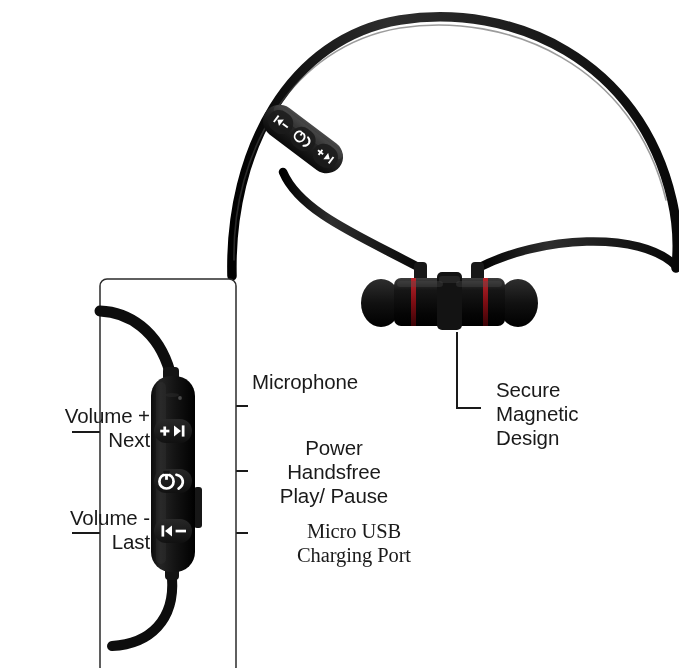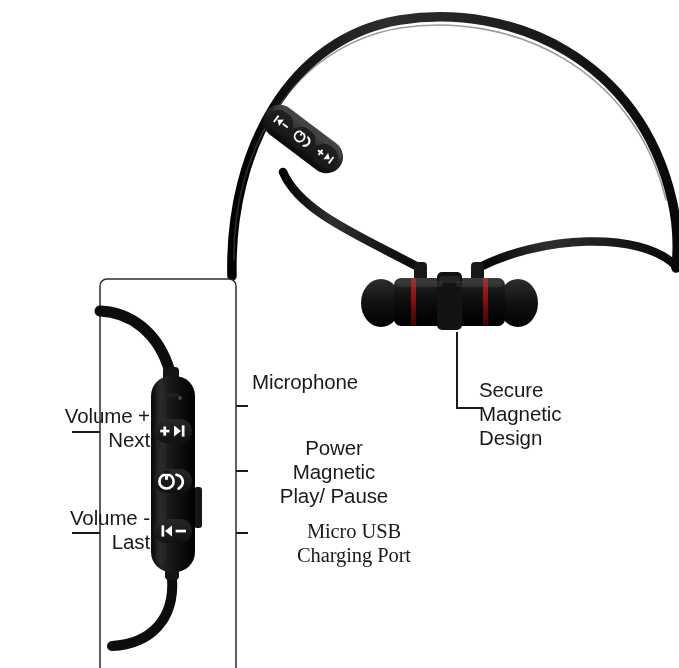--- a/index.html
+++ b/index.html
@@ -64,21 +64,21 @@
     top: 436px;
     width: 180px;
   }
   #lbl-usb {
     left: 244px;
     top: 519px;
     width: 220px;
     font-family: Liberation Serif, serif;
   }
   #lbl-secure {
-    left: 479px;
+    left: 496px;
     top: 378px;
     width: 180px;
   }
 </style>
 </head>
 <body>
 
 <div id="stage">
 
   <svg id="art" viewBox="0 0 679 668" xmlns="http://www.w3.org/2000/svg">
@@ -262,21 +262,21 @@
 
   <div class="label right-align" id="lbl-volume-plus">Volume +
 Next</div>
 
   <div class="label right-align" id="lbl-volume-minus">Volume -
 Last</div>
 
   <div class="label left-align" id="lbl-microphone">Microphone</div>
 
   <div class="label center-align" id="lbl-power">Power
-Magnetic
+Handsfree
 Play/ Pause</div>
 
   <div class="label center-align" id="lbl-usb">Micro USB
 Charging Port</div>
 
   <div class="label left-align" id="lbl-secure">Secure
 Magnetic
 Design</div>
 
 </div>

